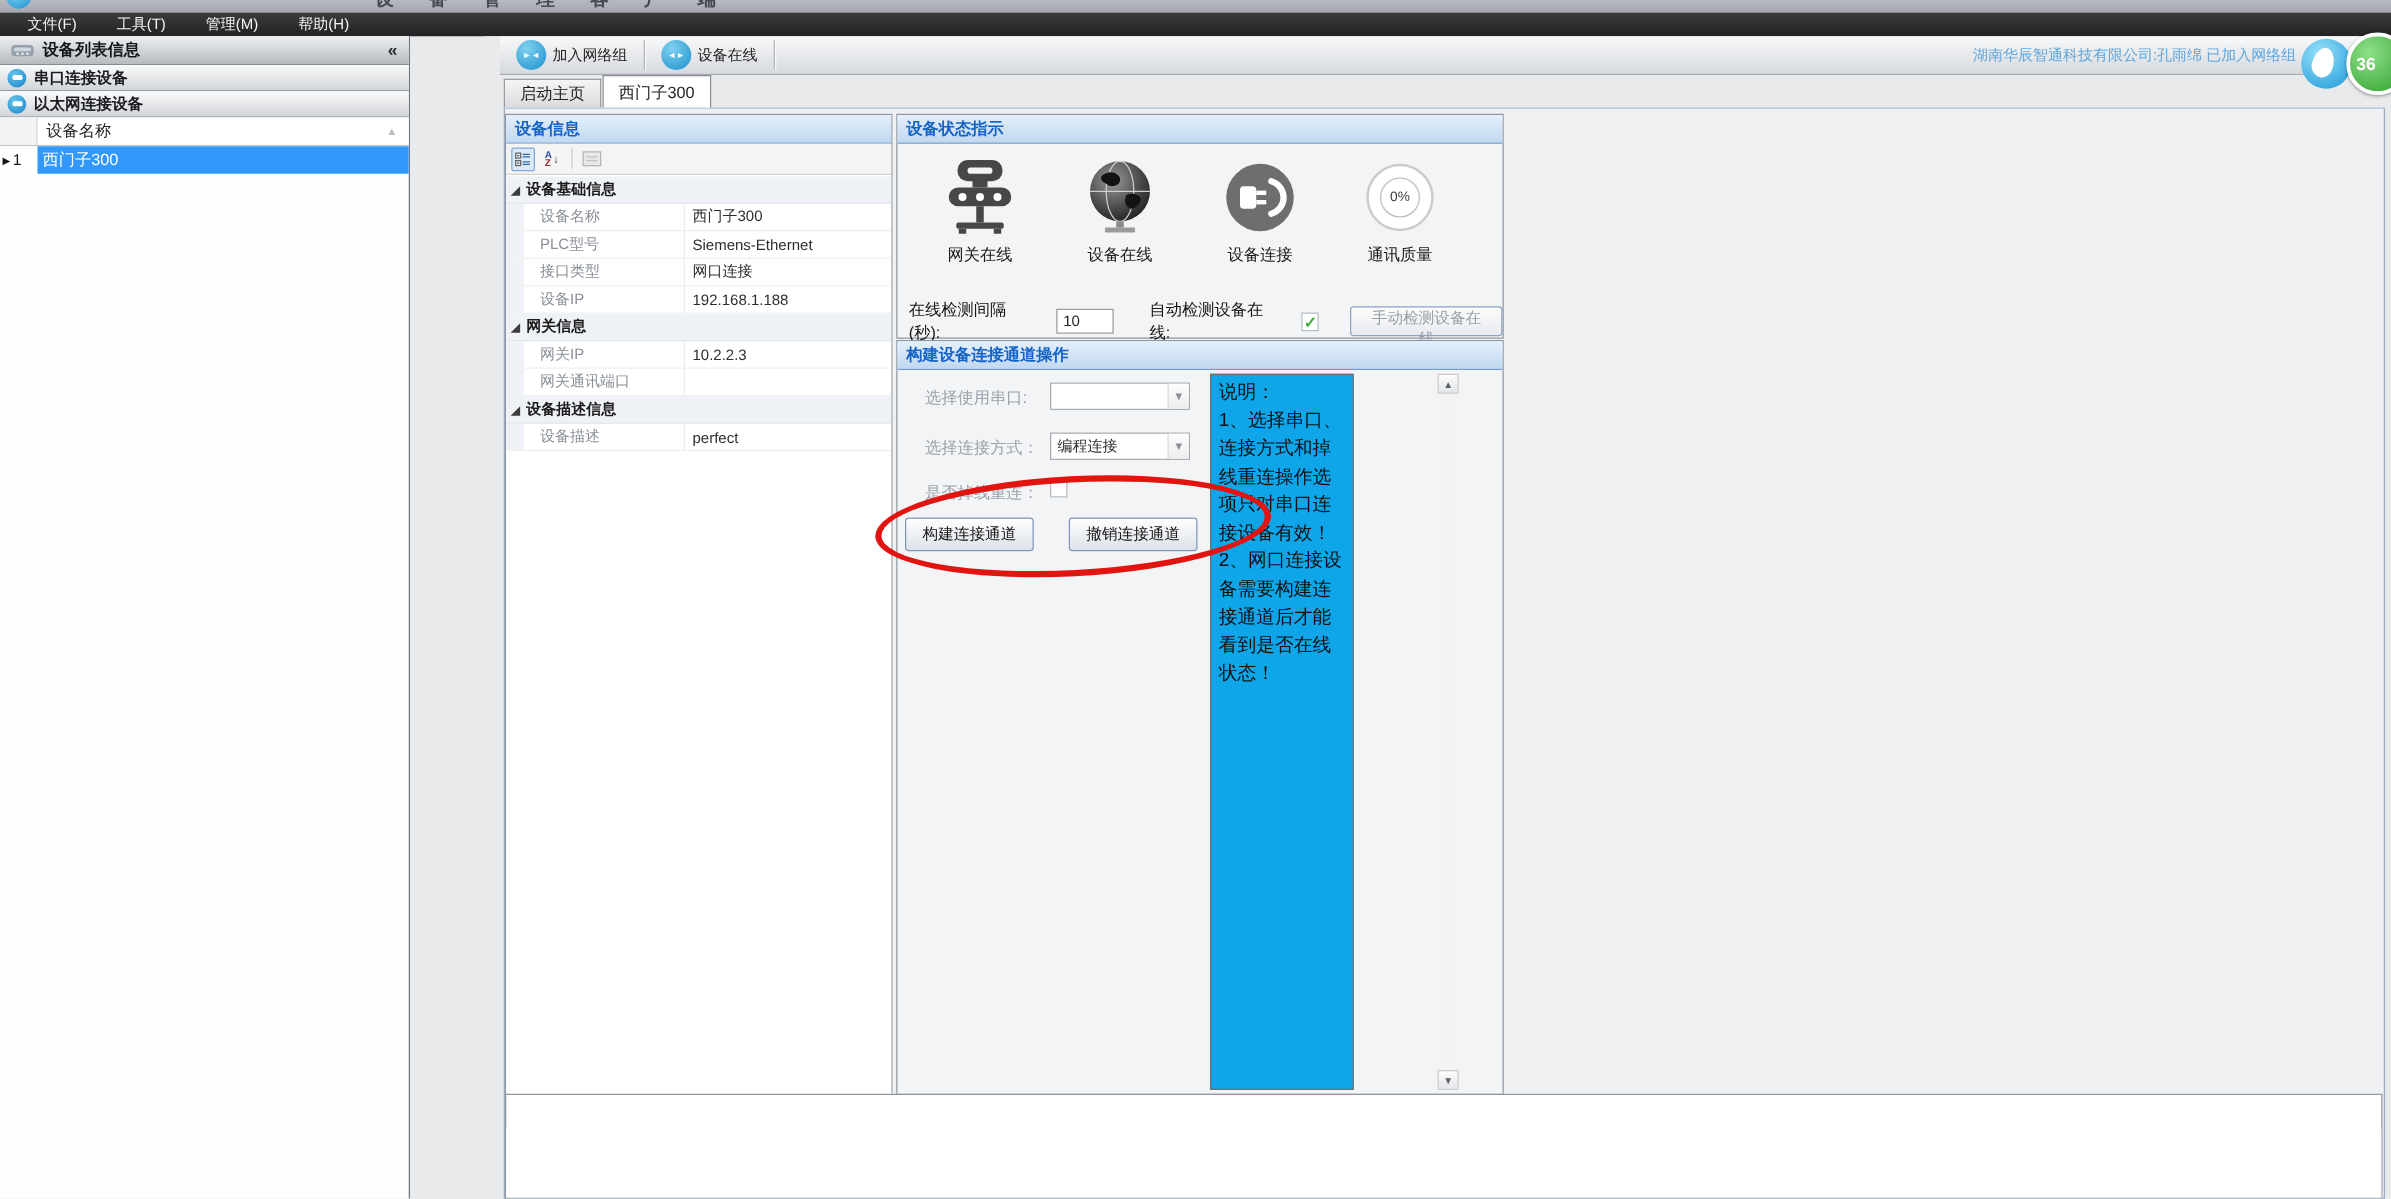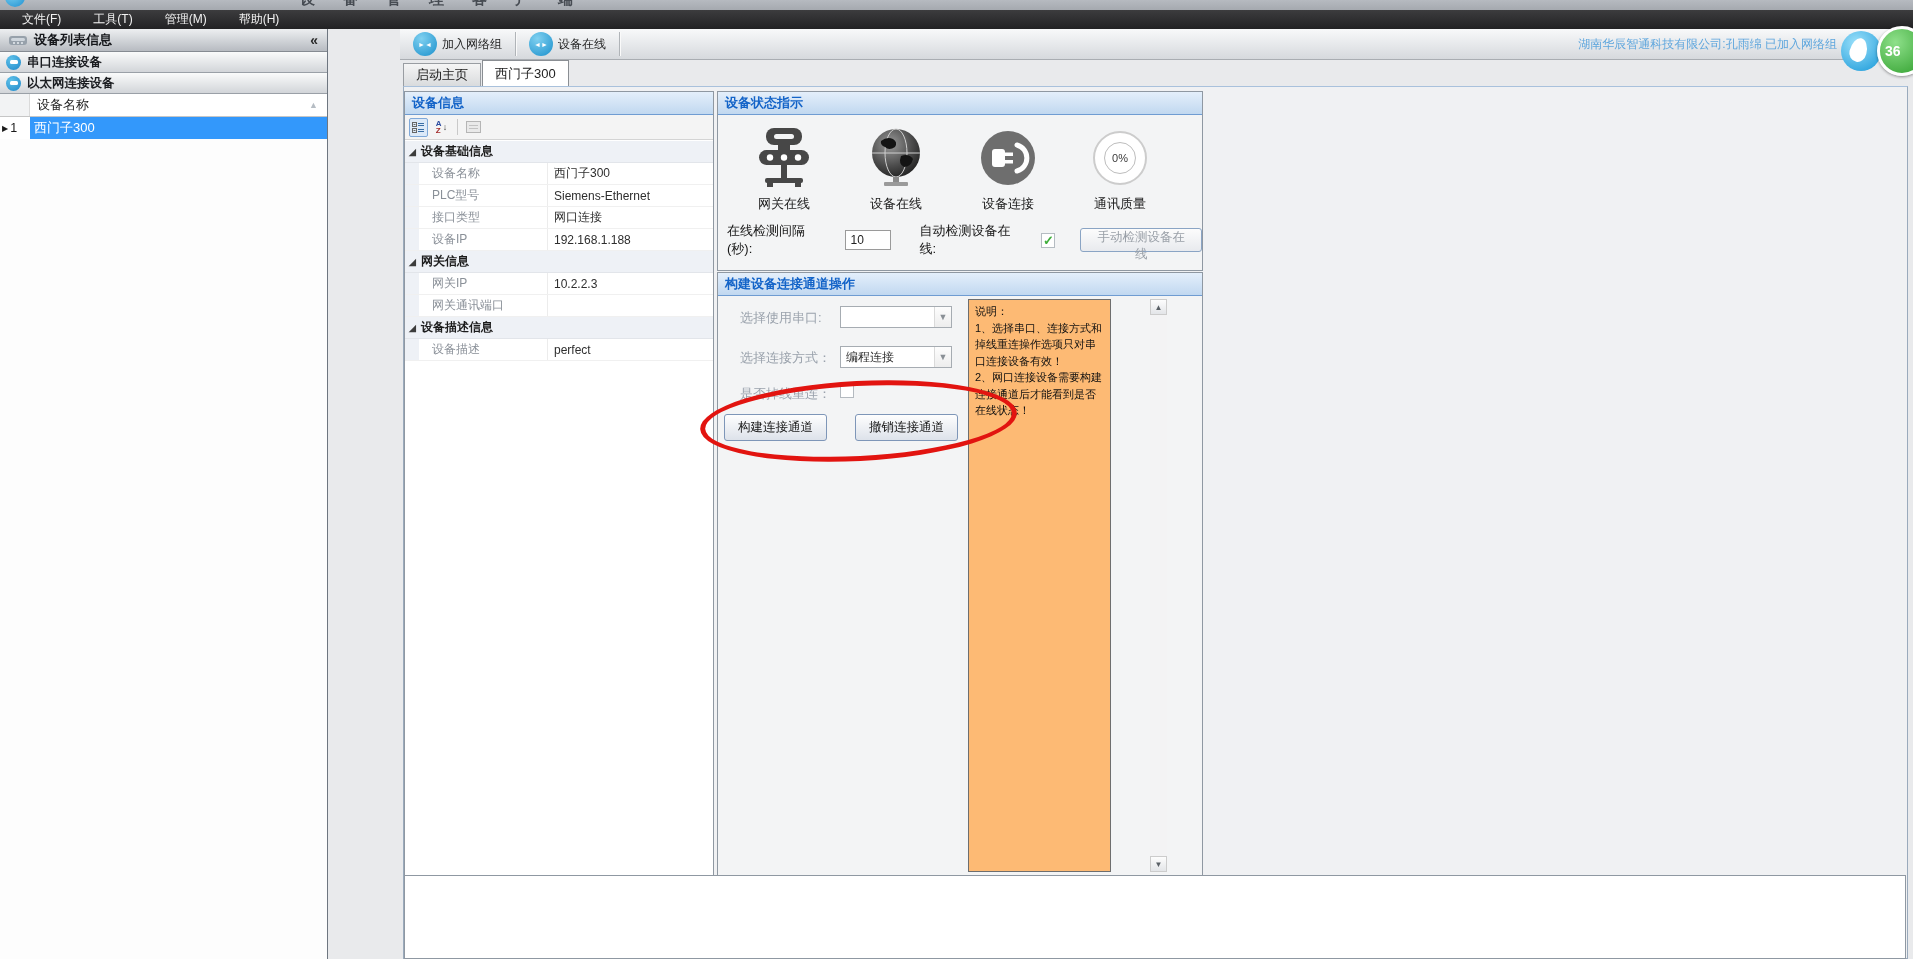--- a/index.html
+++ b/index.html
@@ -109,21 +109,21 @@
   
   #status-panel { left:313px; top:4px; width:486px; height:180px; }
   .ind-row { display:flex; padding:7px 0 0 10px; }
   .indicator { width:112px; display:flex; flex-direction:column; align-items:center; }
   .ind-icon-box { height:72px; display:flex; align-items:center; justify-content:center; }
   .ind-label { font-size:13px; color:#1a1a1a; margin-top:1px; }
   .quality-ring { width:54px; height:54px; border-radius:50%; border:2px solid #cccccc; background:#fff;
     display:flex; align-items:center; justify-content:center; }
   .quality-inner { width:32px; height:32px; border-radius:50%; border:1.5px solid #bdbdbd;
     display:flex; align-items:center; justify-content:center; font-size:11px; color:#3c3c3c; }
-  .interval-row { display:flex; align-items:center; padding-left:9px; margin-top:9px; gap:21px;
+  .interval-row { display:flex; align-items:center; padding-left:9px; margin-top:26px; gap:21px;
     font-size:13px; color:#151515; }
   .interval-input { width:46px; height:20px; border:1px solid #9a9a9a; font-size:12px; padding:1px 5px;
     font-family:"Liberation Sans",sans-serif; color:#222; }
   .check-box { width:15px; height:15px; border:1px solid #b5bcc2; background:#fff; display:flex;
     align-items:center; justify-content:center; font-size:13px; font-weight:bold; color:#3fae3c; cursor:pointer; }
   .manual-btn { margin-left:4px; height:24px; padding:0 13px; border:1px solid #8aa4c4; border-radius:3px;
     background:linear-gradient(#fcfcfc,#e8eaee); color:#9aa0a8; font-size:12.5px;
     font-family:"Liberation Sans",sans-serif; }
 
   
@@ -131,22 +131,22 @@
   .ch-label { position:absolute; font-size:13px; color:#9aa2ac; }
   .dropdown { position:absolute; left:122px; width:112px; height:22px; border:1px solid #a6acb2; background:#fff;
     display:flex; align-items:center; font-size:12px; color:#2e2e2e; padding-left:5px; cursor:default; }
   .dd-arrow { margin-left:auto; width:17px; height:20px; border-left:1px solid #dadada;
     display:flex; align-items:center; justify-content:center; color:#8a9096; font-size:9px;
     background:linear-gradient(#fdfdfd,#ededed); }
   .ch-check { position:absolute; left:122px; width:14px; height:14px; border:1px solid #b4bac0; background:#fff; }
   .ch-btn { position:absolute; height:27px; padding:0 13px; border:1px solid #7e96b8; border-radius:3px;
     background:linear-gradient(#fefefe,#dde2ea); font-size:12.5px; color:#151515;
     font-family:"Liberation Sans",sans-serif; cursor:pointer; }
-  .note-box { position:absolute; left:250px; top:26px; width:143px; height:573px; border:1px solid #6e6e6e;
-    background:#fdba74; padding:3px 6px; font-size:11px; color:#101010; line-height:1.5; }
+  .note-box { position:absolute; left:250px; top:26px; width:115px; height:573px; border:1px solid #6e6e6e;
+    background:#0ea5e9; padding:3px 6px; font-size:15px; color:#101010; line-height:1.5; }
   .v-scrollbar { position:absolute; left:432px; top:26px; width:17px; height:573px; background:#f3f3f4; }
   .scroll-btn { position:absolute; left:0; width:17px; height:16px; background:linear-gradient(#fdfdfd,#e3e5e8);
     border:1px solid #cccccc; display:flex; align-items:center; justify-content:center;
     color:#5a6066; font-size:8px; cursor:pointer; }
   .scroll-btn.down { bottom:0; }
 
   .red-ellipse { position:absolute; left:296px; top:294px; width:317px; height:80px;
     border:5px solid #e21410; border-radius:50%; transform:rotate(-3deg); z-index:30; pointer-events:none; }
 
   

